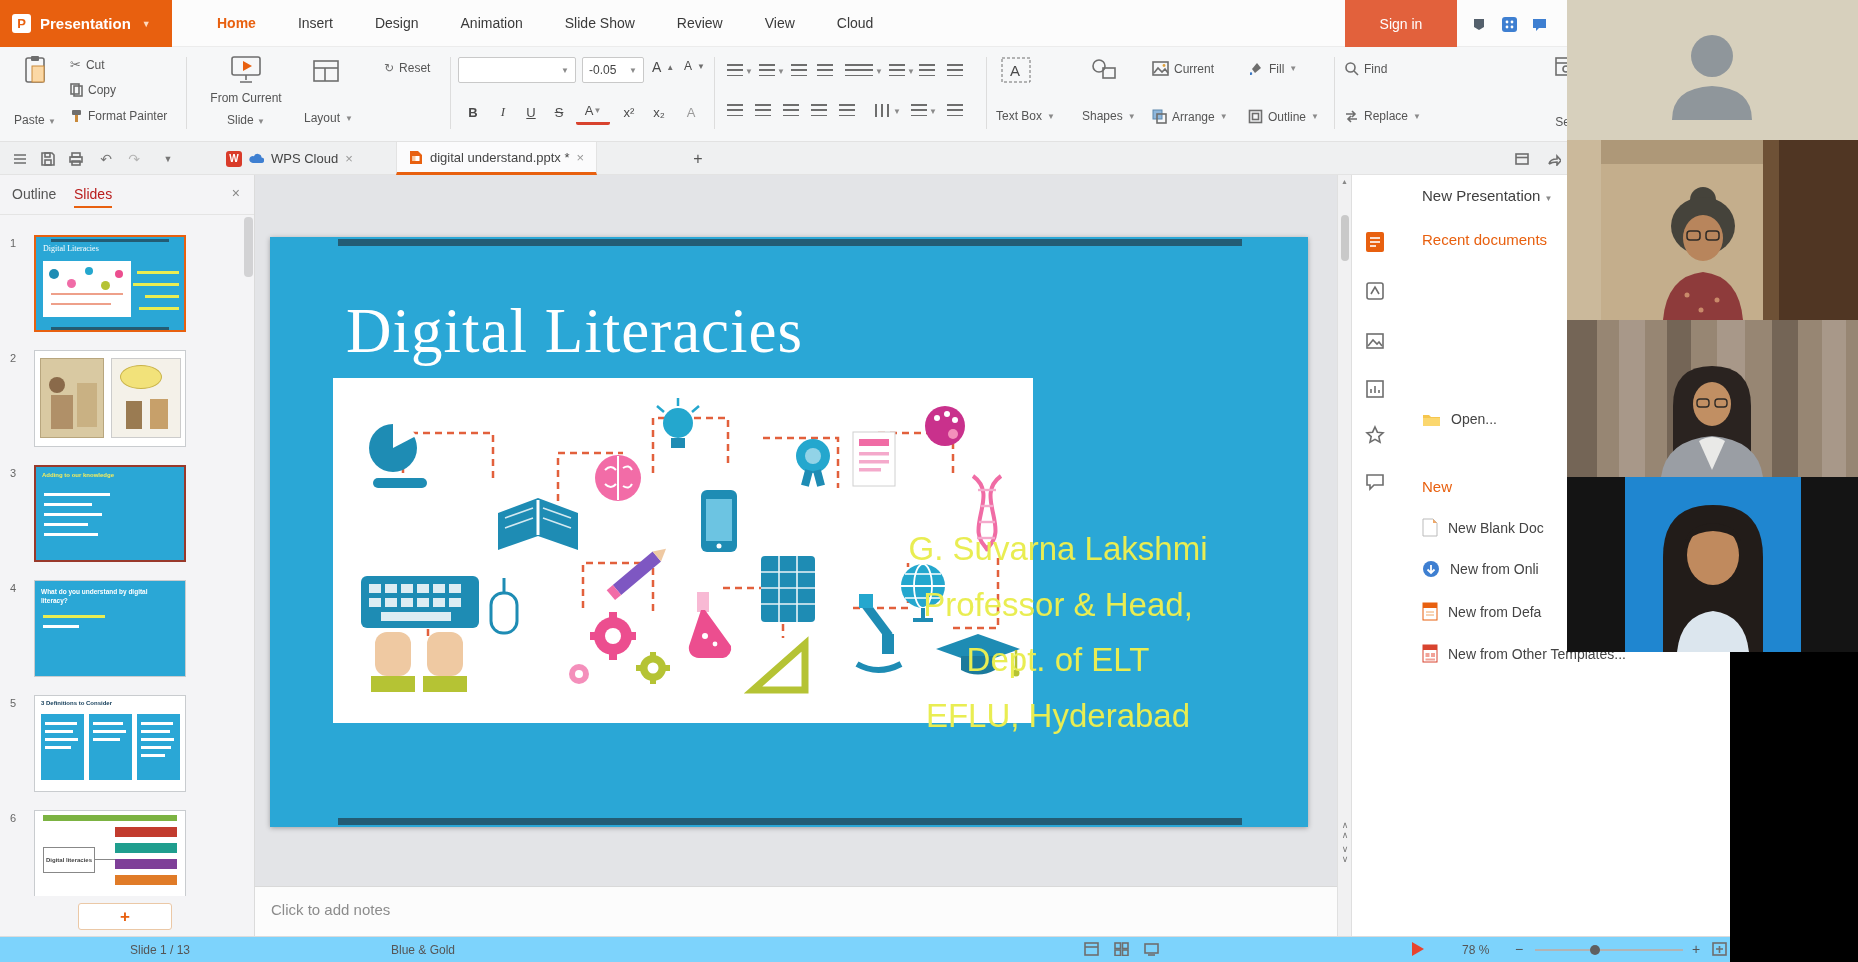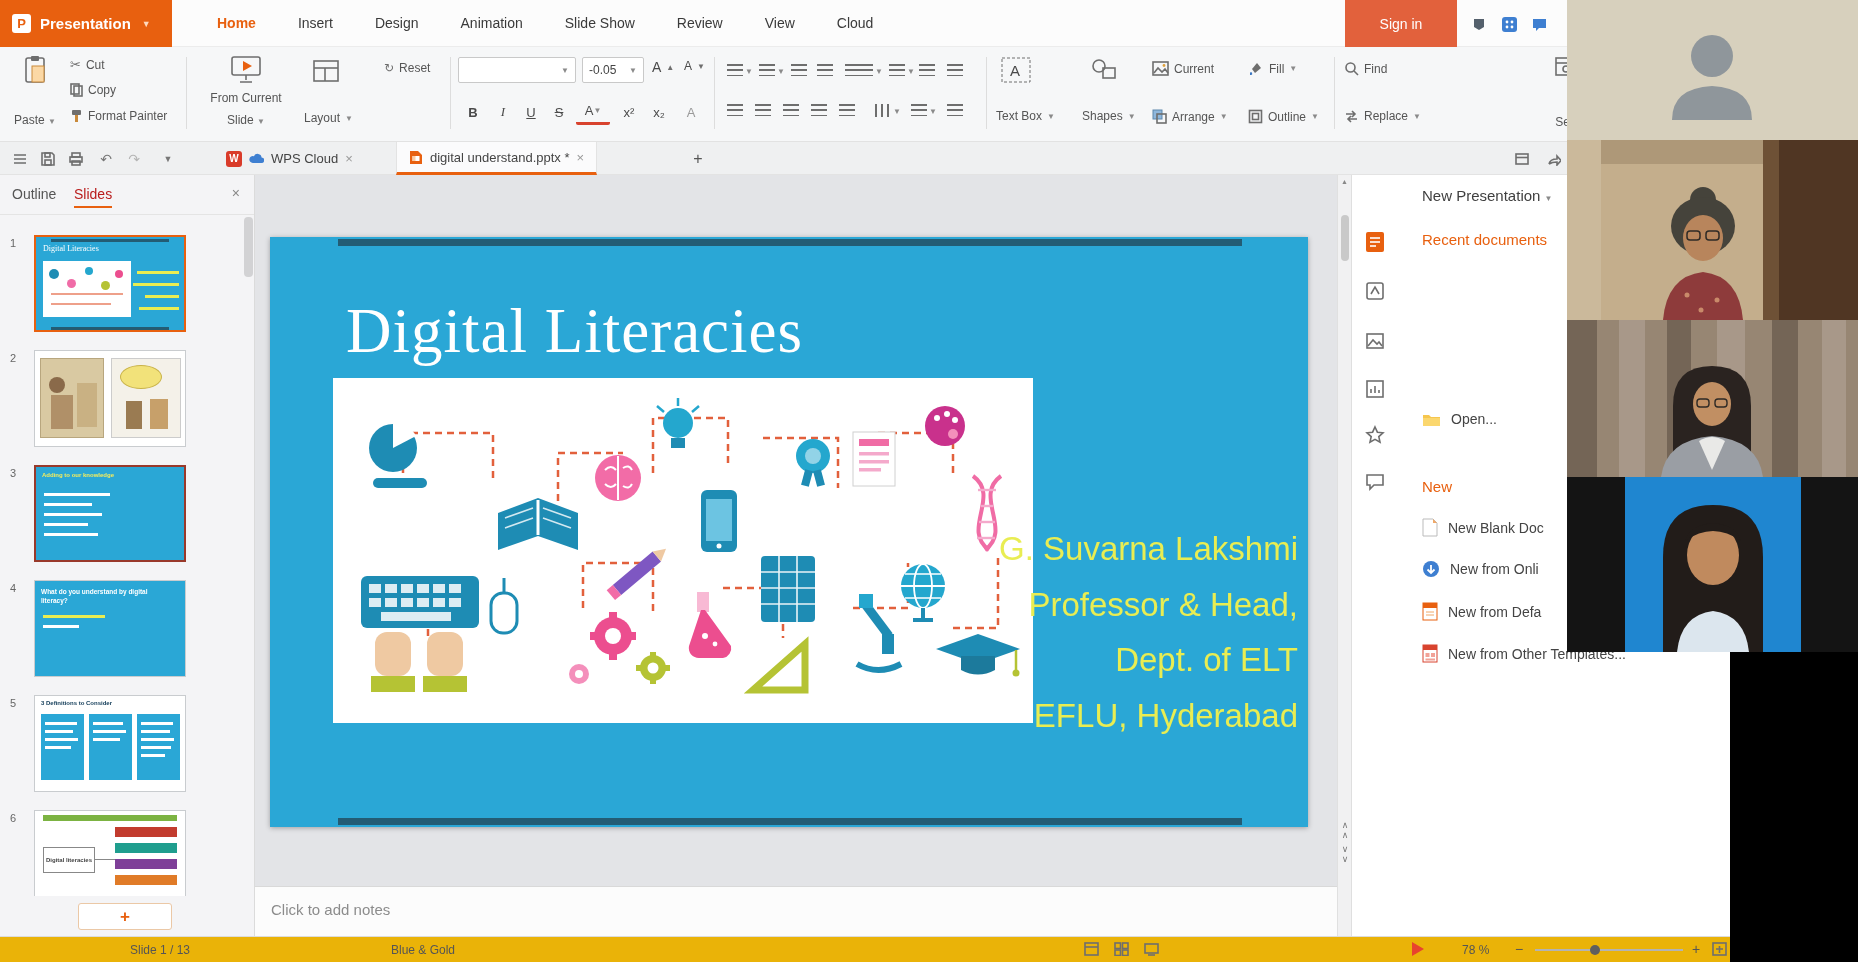--- a/index.html
+++ b/index.html
@@ -54,34 +54,34 @@
 .wbar{position:absolute;height:2.5px;background:#fff}
 #addslide{position:absolute;left:78px;bottom:6px;width:94px;height:27px;background:#FFFFFF;border:1px solid #EBC8A6;border-radius:3px;color:#E8600F;font-size:17px;font-weight:bold;display:flex;align-items:center;justify-content:center;cursor:pointer}
 #lp-scroll{position:absolute;right:1px;top:42px;width:9px;height:60px;background:#D2D2D4;border-radius:4px}
 
 #editor{position:absolute;left:255px;top:175px;width:1082px;height:761px;background:#E3E4E7}
 #slide{position:absolute;left:15px;top:62px;width:1038px;height:590px;background:#2AA7D6;box-shadow:0 1px 5px rgba(0,0,0,.3)}
 #slide .bar-top{position:absolute;left:68px;top:2px;width:904px;height:7px;background:#235C74}
 #slide .bar-bot{position:absolute;left:68px;top:581px;width:904px;height:7px;background:#235C74}
 #slide-title{position:absolute;left:76px;top:58px;font-family:"Liberation Serif","DejaVu Serif",serif;font-size:63px;color:#fff;letter-spacing:1px}
 #imgbox{position:absolute;left:63px;top:141px;width:700px;height:345px;background:#fff}
-#credits{position:absolute;right:10px;top:284px;width:480px;text-align:right;font-size:33px;line-height:55.5px;color:#E9ED52}
+#credits{position:absolute;right:10px;top:284px;width:480px;text-align:center;font-size:33px;line-height:55.5px;color:#E9ED52}
 #notes{position:absolute;left:0;bottom:0;width:1082px;height:50px;background:#FCFCFC;border-top:1px solid #D9D9D9;font-size:15px;color:#8C8C8C;padding:14px 16px}
 
 #vscroll{position:absolute;left:1337px;top:175px;width:14px;height:761px;background:#F1F1F2;border-left:1px solid #E0E0E0}
 #vscroll .up{position:absolute;top:3px;left:3px;font-size:7px;color:#888}
 #vscroll .th{position:absolute;top:40px;left:3px;width:8px;height:46px;background:#C9C9C9;border-radius:4px}
 #vscroll .pg{position:absolute;left:1px;width:12px;height:20px;color:#777;font-size:9px;text-align:center;line-height:10px;cursor:pointer}
 
 #taskpane{position:absolute;left:1351px;top:175px;width:379px;height:761px;background:#fff;border-left:1px solid #DFDFDF}
 .strip-ic{position:absolute;left:13px;width:20px;height:22px;cursor:pointer}
 .tp-orange{color:#E8600F;font-size:15px}
 .tp-item{position:absolute;left:70px;display:flex;align-items:center;gap:10px;font-size:14px;color:#444;cursor:pointer;white-space:nowrap}
 
-#statusbar{position:absolute;left:0;top:936px;width:1730px;height:26px;background:#eab308;border-top:1px solid #DCDCDC;font-size:12px;color:#555}
+#statusbar{position:absolute;left:0;top:936px;width:1730px;height:26px;background:#7dd3fc;border-top:1px solid #DCDCDC;font-size:12px;color:#555}
 .sb-ic{position:absolute;top:5px;width:16px;height:16px;cursor:pointer}
 #zoom-track{position:absolute;left:1535px;top:12px;width:148px;height:2px;background:#B3B3B3}
 #zoom-dot{position:absolute;left:1590px;top:8px;width:10px;height:10px;border-radius:50%;background:#5F5F5F;cursor:pointer}
 
 #videos{position:absolute;left:1567px;top:0;width:291px;height:652px;z-index:40}
 .feed{position:relative;width:291px;overflow:hidden}
 </style>
 </head>
 <body>
 

